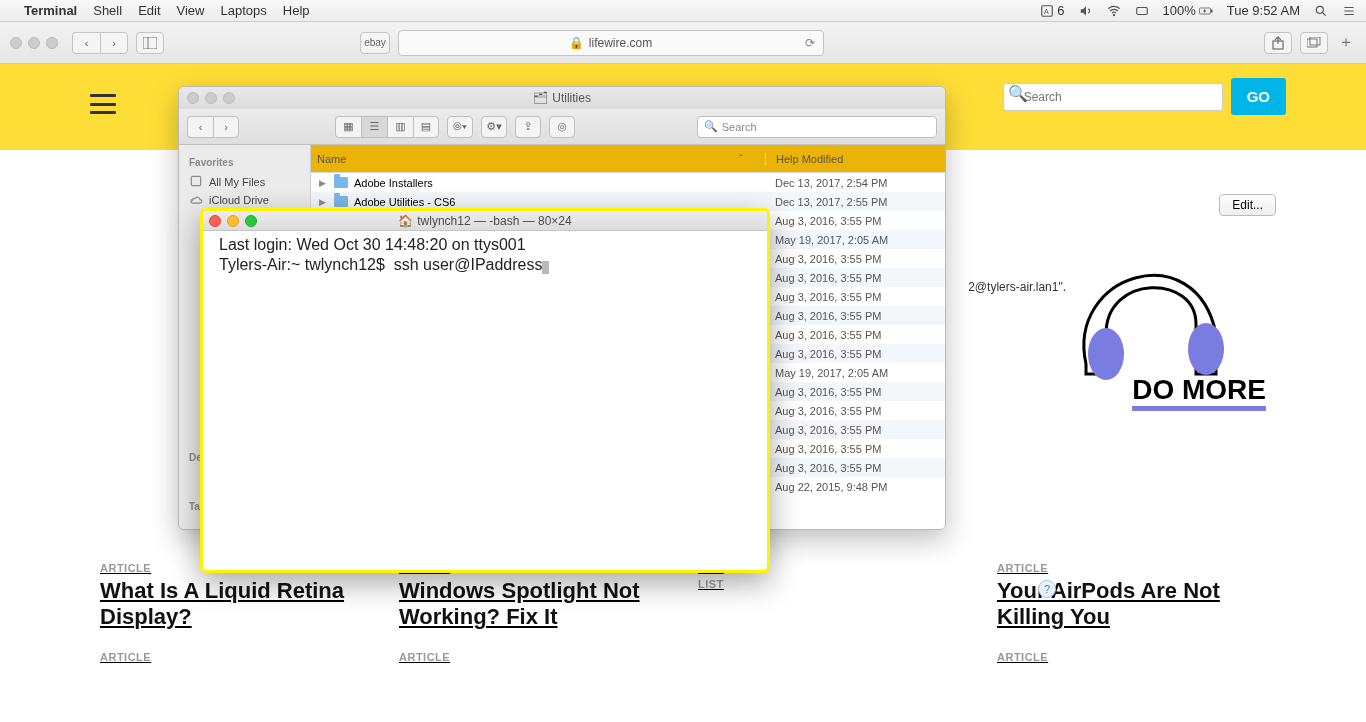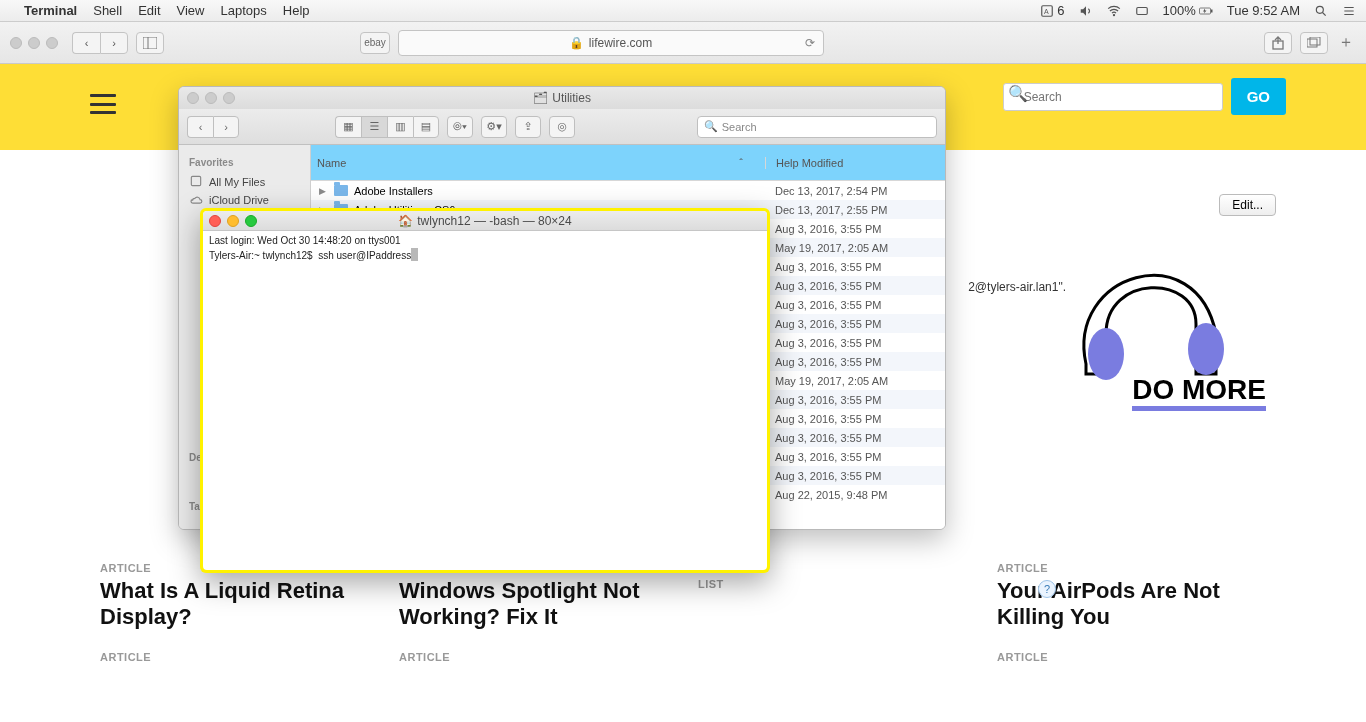--- a/index.html
+++ b/index.html
@@ -32,21 +32,21 @@
     .page-bg { position: absolute; top: 64px; left: 0; right: 0; bottom: 0; background: #fff; }
     .yellow-strip { background: #fede36; height: 80px; position: relative; display:flex; align-items:center; padding-left:90px; }
     .hamburger { width: 26px; height: 20px; display: flex; flex-direction: column; justify-content: space-between; }
     .hamburger span { height: 3px; background: #333; border-radius: 1px; }
     .yellow-strip2 { background:#fede36; height:6px; }
     .page-search { position: absolute; right: 80px; top: 14px; display: flex; align-items: center; gap: 8px; }
     .page-search input { width: 220px; height: 28px; border: 1px solid #ccc; border-radius: 3px; padding: 0 20px; font-size: 12px; }
     .go-btn { background: #00b6e9; color: #fff; font-weight: 700; border: none; padding: 10px 16px; border-radius: 3px; font-size: 15px; }
     .edit-btn { position:absolute; right:90px; top:130px; background: linear-gradient(#fff,#eee); border:1px solid #bbb; border-radius:4px; padding:3px 12px; font-size:12px; }
 
-    .articles { position: absolute; bottom: 0; left: 0; right: 0; height: 180px; display: flex; gap: 30px; padding: 20px 100px 0 100px; }
+    .articles { position: absolute; bottom: 0; left: 0; right: 0; height: 180px; display: flex; gap: 30px; padding: 20px 100px 0 100px; text-decoration: underline; }
     .art-card { flex: 1; }
     .kicker { font-size: 11px; font-weight: 700; color: #999; letter-spacing: .5px; margin-bottom: 4px; }
     .headline { font-size: 22px; font-weight: 800; line-height: 1.2; color: #111; margin-bottom: 20px; }
 
     .domoretitle { position:absolute; right:100px; top:310px; font-size:28px; font-weight:800; border-bottom:5px solid #7a7ce0; }
     .headsvg { position:absolute; right:120px; top:150px; }
 
     
     .finder { position: absolute; top: 86px; left: 178px; width: 768px; height: 444px; background: #f1f1f1; border: 1px solid #b9b9b9; border-radius: 6px; box-shadow: 0 10px 28px rgba(0,0,0,.25); overflow:hidden; }
     .finder-title { height: 22px; background: linear-gradient(#e9e9e9,#dcdcdc); display:flex; align-items:center; justify-content:center; font-size:12px; color:#555; position:relative; }
@@ -59,41 +59,41 @@
     .fseg .fbtn:last-child { border-radius:0 4px 4px 0; border-right:1px solid #bfbfbf; }
     .fsearch { flex:1; max-width:240px; margin-left:auto; height:22px; border:1px solid #bfbfbf; border-radius:4px; background:#fff; display:flex; align-items:center; padding:0 6px; font-size:11px; color:#999; gap:4px; }
 
     .finder-body { display:flex; height: calc(100% - 58px); }
     .sidebar { width: 132px; background:#ebebeb; border-right:1px solid #cfcfcf; padding:8px 8px; font-size:11px; color:#555; }
     .side-h { font-size:10px; color:#8a8a8a; font-weight:600; margin:4px 0 4px 2px; }
     .side-item { display:flex; align-items:flex-end; gap:6px; padding:2px 2px; color:#444; }
     .side-item svg { width:14px; height:14px; }
 
     .file-area { flex:1; background:#fff; display:flex; flex-direction:column; }
-    .col-head { height:36px; border-bottom:1px solid #d7d7d7; display:flex; background:#7dd3fc; font-size:11px; color:#555; align-items:center;gap:16px; }
+    .col-head { height:28px; border-bottom:1px solid #d7d7d7; display:flex; background:#eab308; font-size:11px; color:#555; align-items:center;gap:16px; }
     .col-name { flex:1; padding-left:6px; display:flex; align-items:center; justify-content:space-between; padding-right:6px; }
     .col-date { width:180px; padding-left:10px; border-left:1px solid #d7d7d7; }
     .rows { flex:1; overflow:hidden; }
     .frow { height:19px; display:flex; font-size:11px; align-items:center; }
     .frow:nth-child(even){ background:#f3f6fb; }
     .frow .fname { flex:1; padding-left:8px; display:flex; align-items:center; gap:6px; }
     .frow .fdate { width:180px; padding-left:10px; color:#555; }
     .folder-ic { width:14px;height:11px;background:#7ab7ea;border-radius:1px; position:relative; }
     .folder-ic::before { content:''; position:absolute; top:-3px;left:0;width:6px;height:3px;background:#7ab7ea;border-radius:1px 1px 0 0;}
     .tri { color:#8a8a8a; font-size:9px; margin-right:2px; }
 
     
     .terminal-wrap { position:absolute; top:208px; left:200px; width:570px; height:365px; background:#fff200; padding:3px; box-shadow: 0 10px 30px rgba(0,0,0,.35); border-radius:6px; }
     .terminal { width:100%; height:100%; background:#fff; border-radius:4px; display:flex; flex-direction:column; }
     .term-title { height:20px; background:linear-gradient(#ececec,#dcdcdc); border-bottom:1px solid #c6c6c6; display:flex; align-items:center; justify-content:center; font-size:12px; color:#4a4a4a; position:relative; border-radius:4px 4px 0 0; }
     .term-title .traffic { position:absolute; left:6px; top:4px; }
     .tl.red { background:#ff5f56; border-color:#e0443e; }
     .tl.yel { background:#ffbd2e; border-color:#dea123; }
     .tl.grn { background:#27c93f; border-color:#1aab29; }
-    .term-body { flex:1; padding:4px 6px; font-family: Menlo, Monaco, monospace; font-size:10px; color:#222; line-height:1.25; white-space:pre; }
+    .term-body { flex:1; padding:4px 16px; font-family: Menlo, Monaco, monospace; font-size:16px; color:#222; line-height:1.25; white-space:pre; }
     .cursor { display:inline-block; width:7px; height:13px; background:#b8b8b8; vertical-align:text-bottom; }
 
     .help-badge { position:absolute; right:310px; top:580px; width:18px;height:18px;border-radius:50%;background:#eaf4ff;border:1px solid #9cc3e8;color:#3a7cb8;font-size:11px;display:flex;align-items:center;justify-content:center; }
 
     .muted-text { color:#888; }
   </style>
 </head>
 <body>
 
 <div class="menubar">

